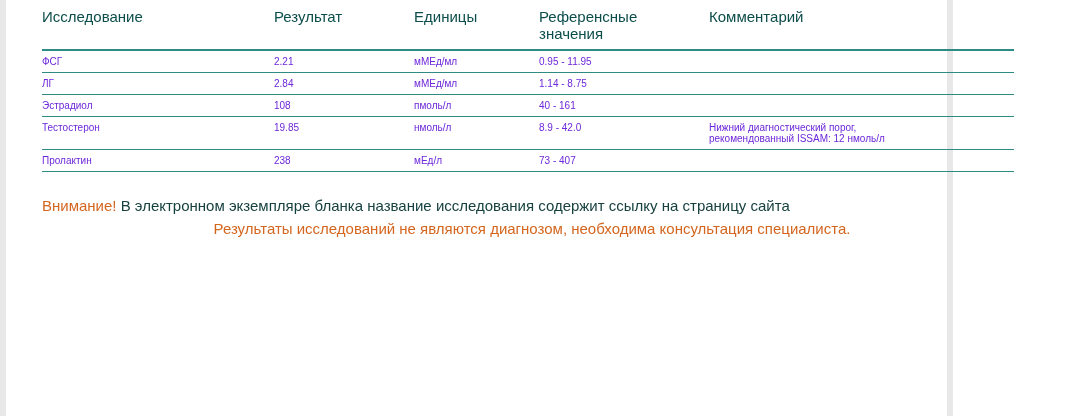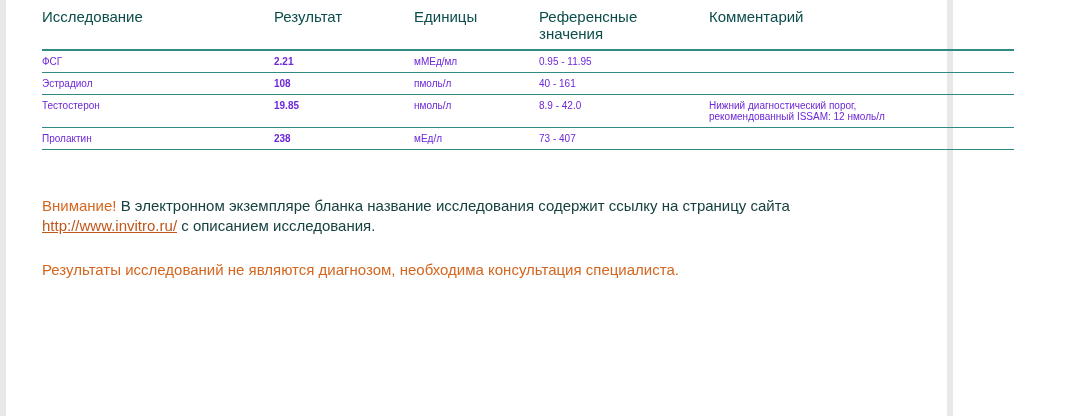--- a/index.html
+++ b/index.html
@@ -65,21 +65,21 @@
   .results-table tbody tr {
     border-top: 1px solid #2e8b84;
   }
   .results-table tbody tr:last-child {
     border-bottom: 1px solid #2e8b84;
   }
   .hdr-row {
     border-bottom: 2px solid #2e8b84;
   }
   .val {
-    font-weight: bold;
+    font-weight: normal;
     color: #0d3b39;
   }
   .cmt {
     color: #14403e;
     font-size: 14.5px;
     line-height: 1.12;
     margin-left: 36px;
   }
 
   .notes {
@@ -89,21 +89,22 @@
     width: 980px;
     font-size: 15px;
     line-height: 1.35;
   }
   .note-warn { color: #d4661f; }
   .note-warn .rest { color: #16413f; }
   .note-link { color: #c0561a; text-decoration: underline; }
   .note-after { color: #16413f; }
   .note-second {
     color: #d4661f;
-    margin-top: 23px;
+    margin-top: 3px;
+    text-align: center;
   }
 </style>
 </head>
 <body>
 
 <div class="page">
 
   <div class="edge-bar-left"></div>
   <div class="edge-bar-right"></div>
 
@@ -119,20 +120,29 @@
         </th>
         <th class="col-comment">Комментарий</th>
       </tr>
     </thead>
     <tbody>
       <tr>
         <td>ФСГ</td>
         <td class="val">2.21</td>
         <td>мМЕд/мл</td>
         <td>0.95 - 11.95</td>
+        <td class="cmt">
+          <span></span>
+        </td>
+      </tr>
+      <tr>
+        <td>ЛГ</td>
+        <td class="val">2.84</td>
+        <td>мМЕд/мл</td>
+        <td>1.14 - 8.75</td>
         <td class="cmt">
           <span></span>
         </td>
       </tr>
       <tr>
         <td>Эстрадиол</td>
         <td class="val">108</td>
         <td>пмоль/л</td>
         <td>40 - 161</td>
         <td class="cmt">
@@ -158,19 +168,16 @@
           <span></span>
         </td>
       </tr>
     </tbody>
   </table>
 
   <div class="notes">
     <div class="note-warn">
       <span>Внимание!</span><span class="rest"> В электронном экземпляре бланка название исследования содержит ссылку на страницу сайта</span>
     </div>
-    <div>
-      <a class="note-link" href="#">http://www.invitro.ru/</a><span class="note-after"> с описанием исследования.</span>
-    </div>
     <div class="note-second">Результаты исследований не являются диагнозом, необходима консультация специалиста.</div>
   </div>
 
 </div>
 
 </body></html>

